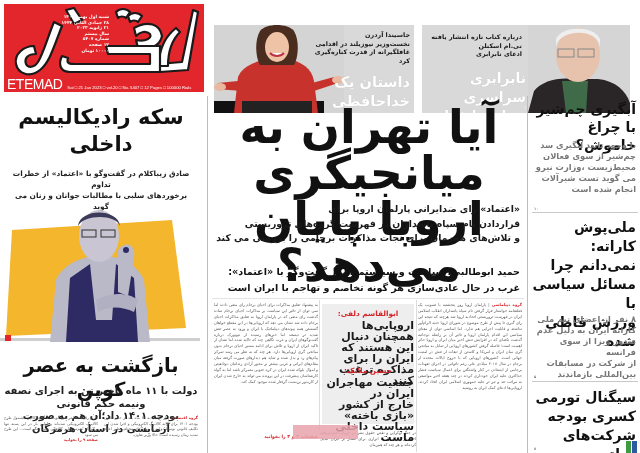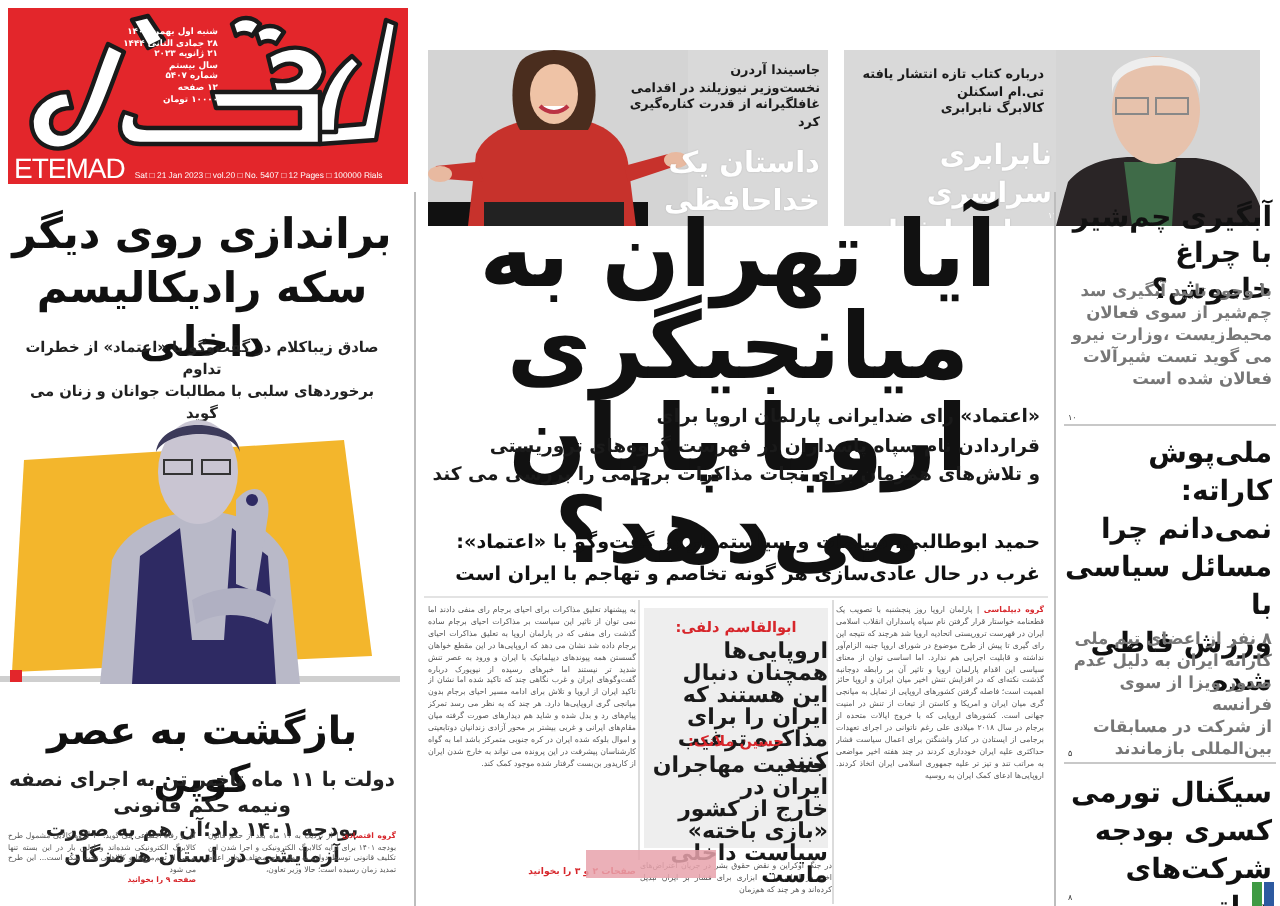--- a/index.html
+++ b/index.html
@@ -129,39 +129,38 @@
       <path d="M0 88 L6 66 C14 56 30 52 46 54 L70 54 C88 56 98 66 102 78 L102 88 Z" fill="#2a2526"></path>
       <path d="M34 56 L60 56 L58 88 L38 88 Z" fill="#3f6b48"></path>
       <ellipse cx="50" cy="30" rx="22" ry="27" fill="#e7c2ac"></ellipse>
       <path d="M28 22 C30 4 70 2 72 22 L72 14 C66 0 34 0 28 14 Z" fill="#eeeeee"></path>
       <rect x="30" y="24" width="16" height="8" fill="none" stroke="#888" stroke-width="1"></rect>
       <rect x="50" y="24" width="16" height="8" fill="none" stroke="#888" stroke-width="1"></rect>
     </svg>
     <div class="t-kicker" style="left:4px;top:8px;width:96px;">
       <div>درباره کتاب تازه انتشار یافته</div>
       <div>تی.ام اسکنلن</div>
-      <div>کالابرگ نابرابری</div>
+      <div>ادعای نابرابری</div>
     </div>
     <div class="t-head" style="left:0;top:44px;width:104px;font-size:14px;line-height:19px;">
       <div>نابرابری سراسری</div>
       <div>جهان را فرا گرفته</div>
     </div>
     <span class="rc-pg" style="left:102px;top:80px;color:#fff;">۱۱</span>
   </div>
 
   <div class="rule-v" style="left:207px;top:96px;height:357px;"></div>
   <div class="rule-v" style="left:527px;top:96px;height:357px;"></div>
   <div class="rule-v" style="left:319px;top:300px;height:130px;background:#dcdcdc;"></div>
   <div class="rule-v" style="left:416px;top:300px;height:152px;background:#dcdcdc;"></div>
   <div class="rule-h" style="left:532px;top:212px;width:106px;"></div>
   <div class="rule-h" style="left:532px;top:381px;width:106px;"></div>
   <div class="rule-h" style="left:212px;top:298px;width:312px;background:#e3e3e3;"></div>
 
   <div class="lc-head">
-    <div>براندازی روی دیگر</div>
     <div>سکه رادیکالیسم داخلی</div>
   </div>
   <div class="lc-sub">
     <div>صادق زیباکلام در گفت‌وگو با «اعتماد» از خطرات تداوم</div>
     <div>برخوردهای سلبی با مطالبات جوانان و زنان می گوید</div>
   </div>
 
   <div class="lc-photo">
     <svg width="200" height="142" viewBox="0 0 200 142">
       <polygon points="12,30 172,20 186,128 6,136" fill="#f3b62c"></polygon>
@@ -239,21 +238,21 @@
 
   <div class="rc-head" style="left:532px;top:100px;width:104px;font-size:14px;line-height:18px;">
     <div>آبگیری چم‌شیر</div>
     <div>با چراغ خاموش؟</div>
   </div>
   <div class="rc-sub" style="left:532px;top:140px;width:104px;">
     <div>با وجود تایید آبگیری سد</div>
     <div>چم‌شیر از سوی فعالان</div>
     <div>محیط‌زیست ،وزارت نیرو</div>
     <div>می گوید تست شیرآلات</div>
-    <div>فعالان شده است</div>
+    <div>انجام شده است</div>
   </div>
   <span class="rc-pg" style="left:534px;top:206px;">۱۰</span>
 
   <div class="rc-head" style="left:532px;top:218px;width:104px;font-size:14px;line-height:19px;">
     <div>ملی‌پوش کاراته:</div>
     <div>نمی‌دانم چرا</div>
     <div>مسائل سیاسی با</div>
     <div>ورزش قاطی شده</div>
   </div>
   <div class="rc-sub" style="left:532px;top:314px;width:104px;">

